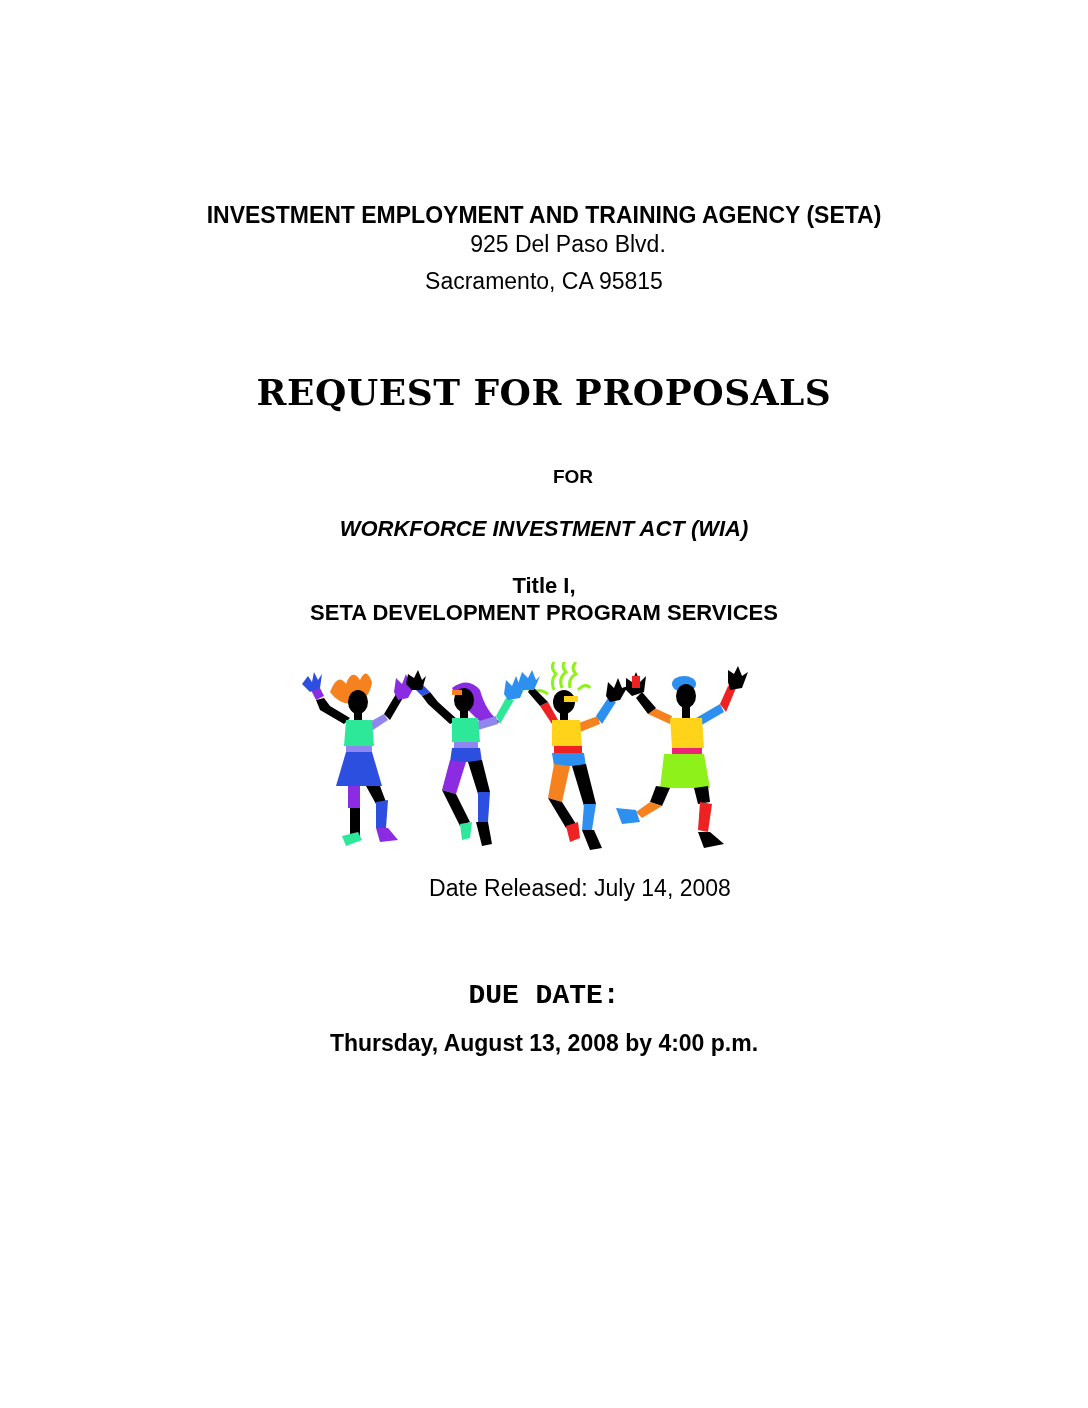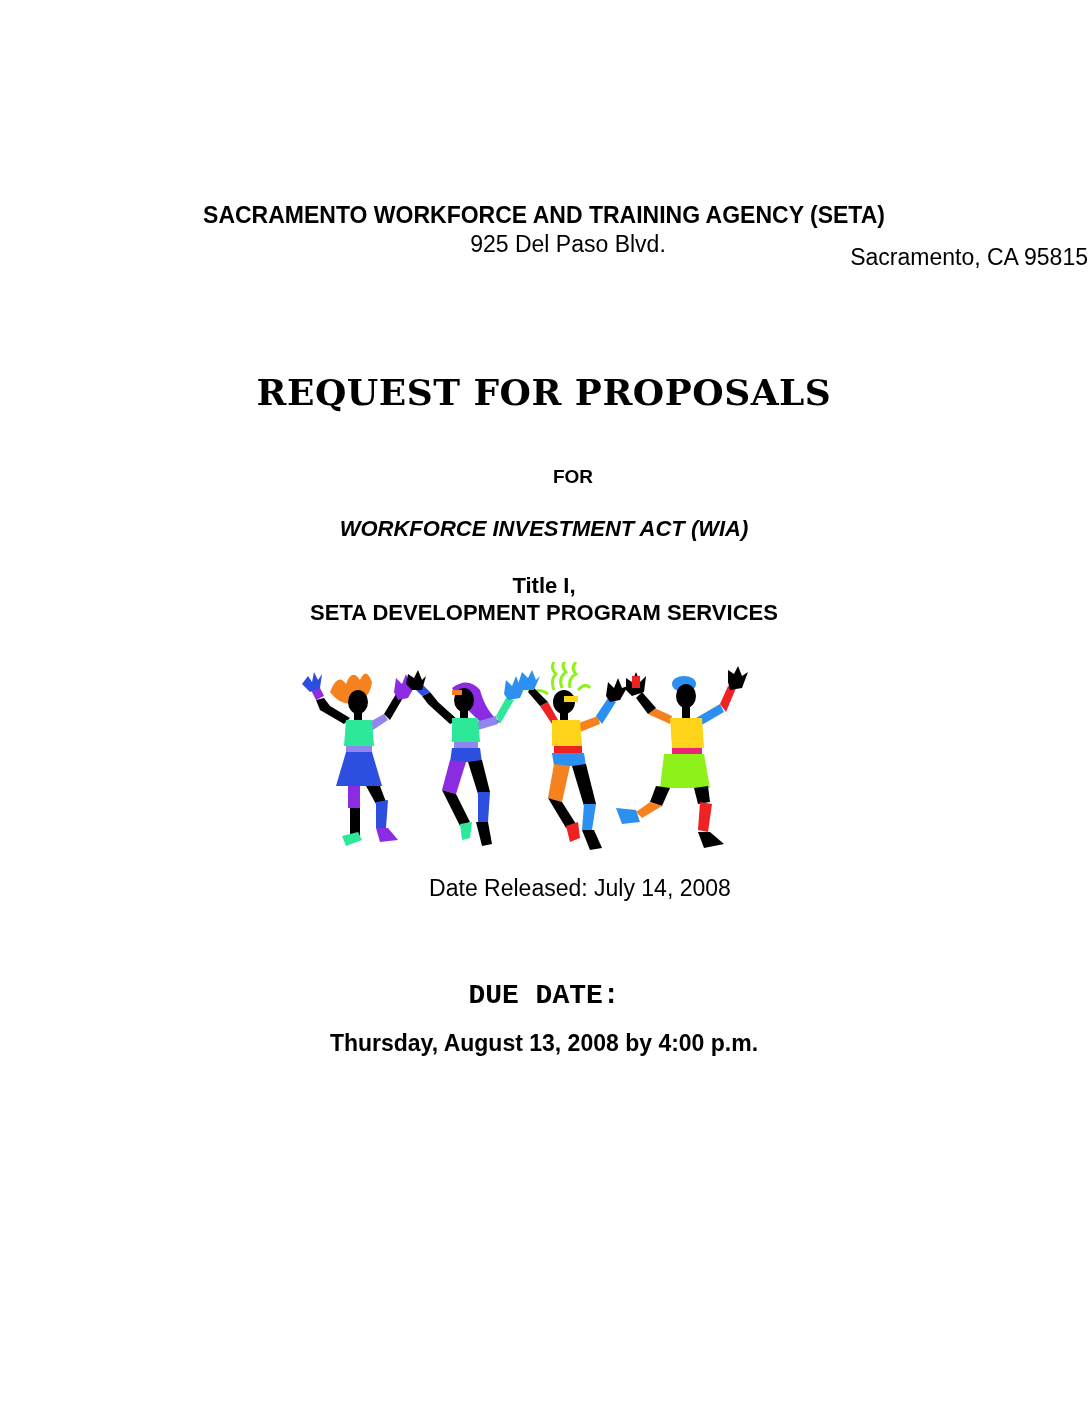--- a/index.html
+++ b/index.html
@@ -33,23 +33,22 @@
       top: 204px;
       font-size: 23px;
       font-weight: bold;
     }
     .address1 {
       top: 233px;
       font-size: 23px;
       padding-left: 24px;
     }
     .address2 {
-      top: 246px;
-      font-size: 23px;
-      text-align: right;
+      top: 270px;
+      font-size: 23px;
     }
     .rfp-title {
       top: 374px;
       font-family: "DejaVu Serif", "Liberation Serif", serif;
       font-size: 36px;
       font-weight: bold;
       letter-spacing: 0.5px;
       text-align: center;
     }
     .for-label {
@@ -96,21 +95,21 @@
       top: 1032px;
       font-size: 23px;
       font-weight: bold;
     }
   </style>
 </head>
 <body>
 
 <div class="page">
 
-  <div class="line agency">SACRAMENTO WORKFORCE AND TRAINING AGENCY (SETA)</div>
+  <div class="line agency">INVESTMENT EMPLOYMENT AND TRAINING AGENCY (SETA)</div>
   <div class="line address1">925 Del Paso Blvd.</div>
   <div class="line address2">Sacramento, CA 95815</div>
 
   <div class="line rfp-title">REQUEST FOR PROPOSALS</div>
   <div class="line for-label">FOR</div>
   <div class="line act-line">WORKFORCE INVESTMENT ACT (WIA)</div>
   <div class="line title-line">Title I,</div>
   <div class="line program-line">SETA DEVELOPMENT PROGRAM SERVICES</div>
 
   <svg class="illustration" viewBox="0 0 460 196" xmlns="http://www.w3.org/2000/svg">

